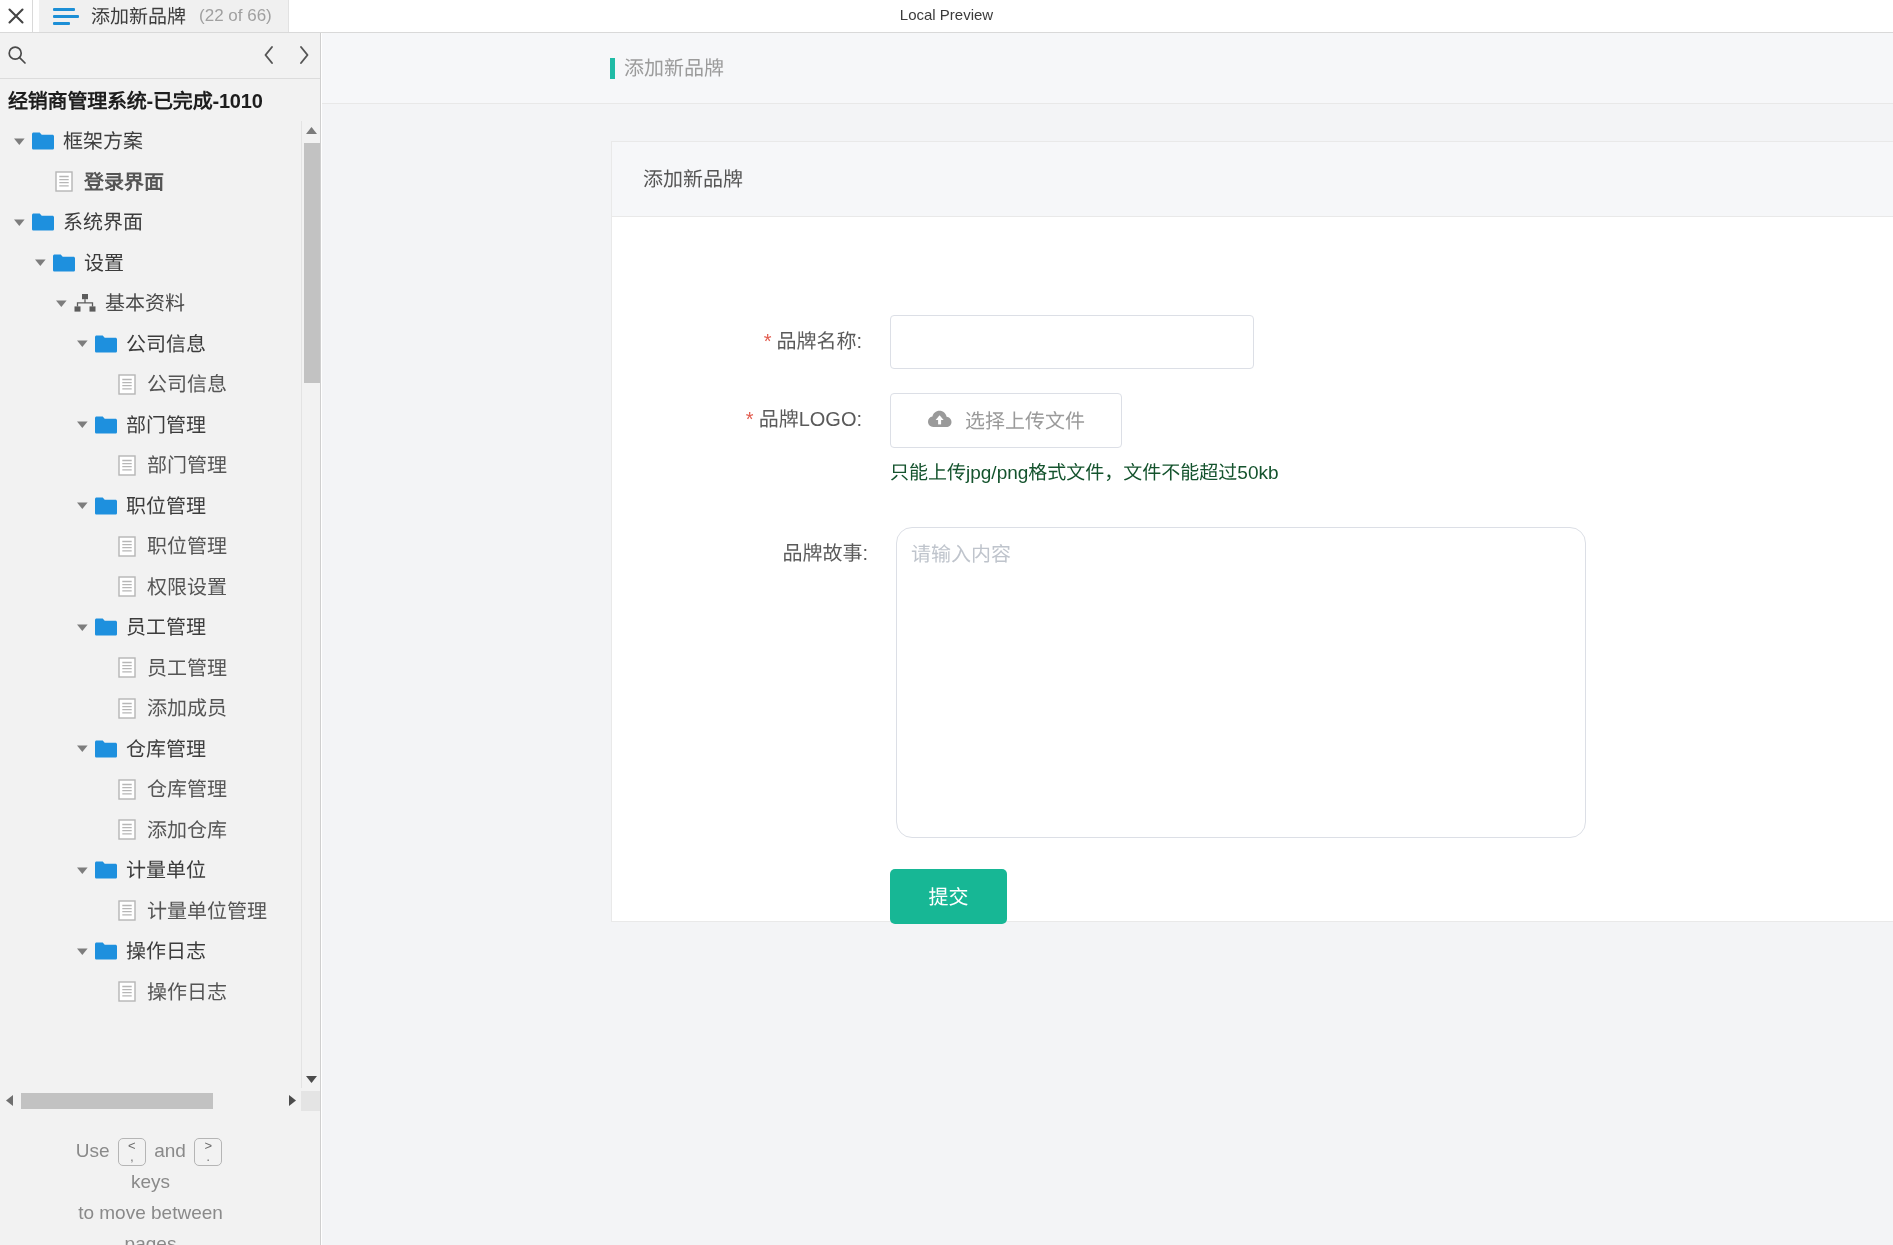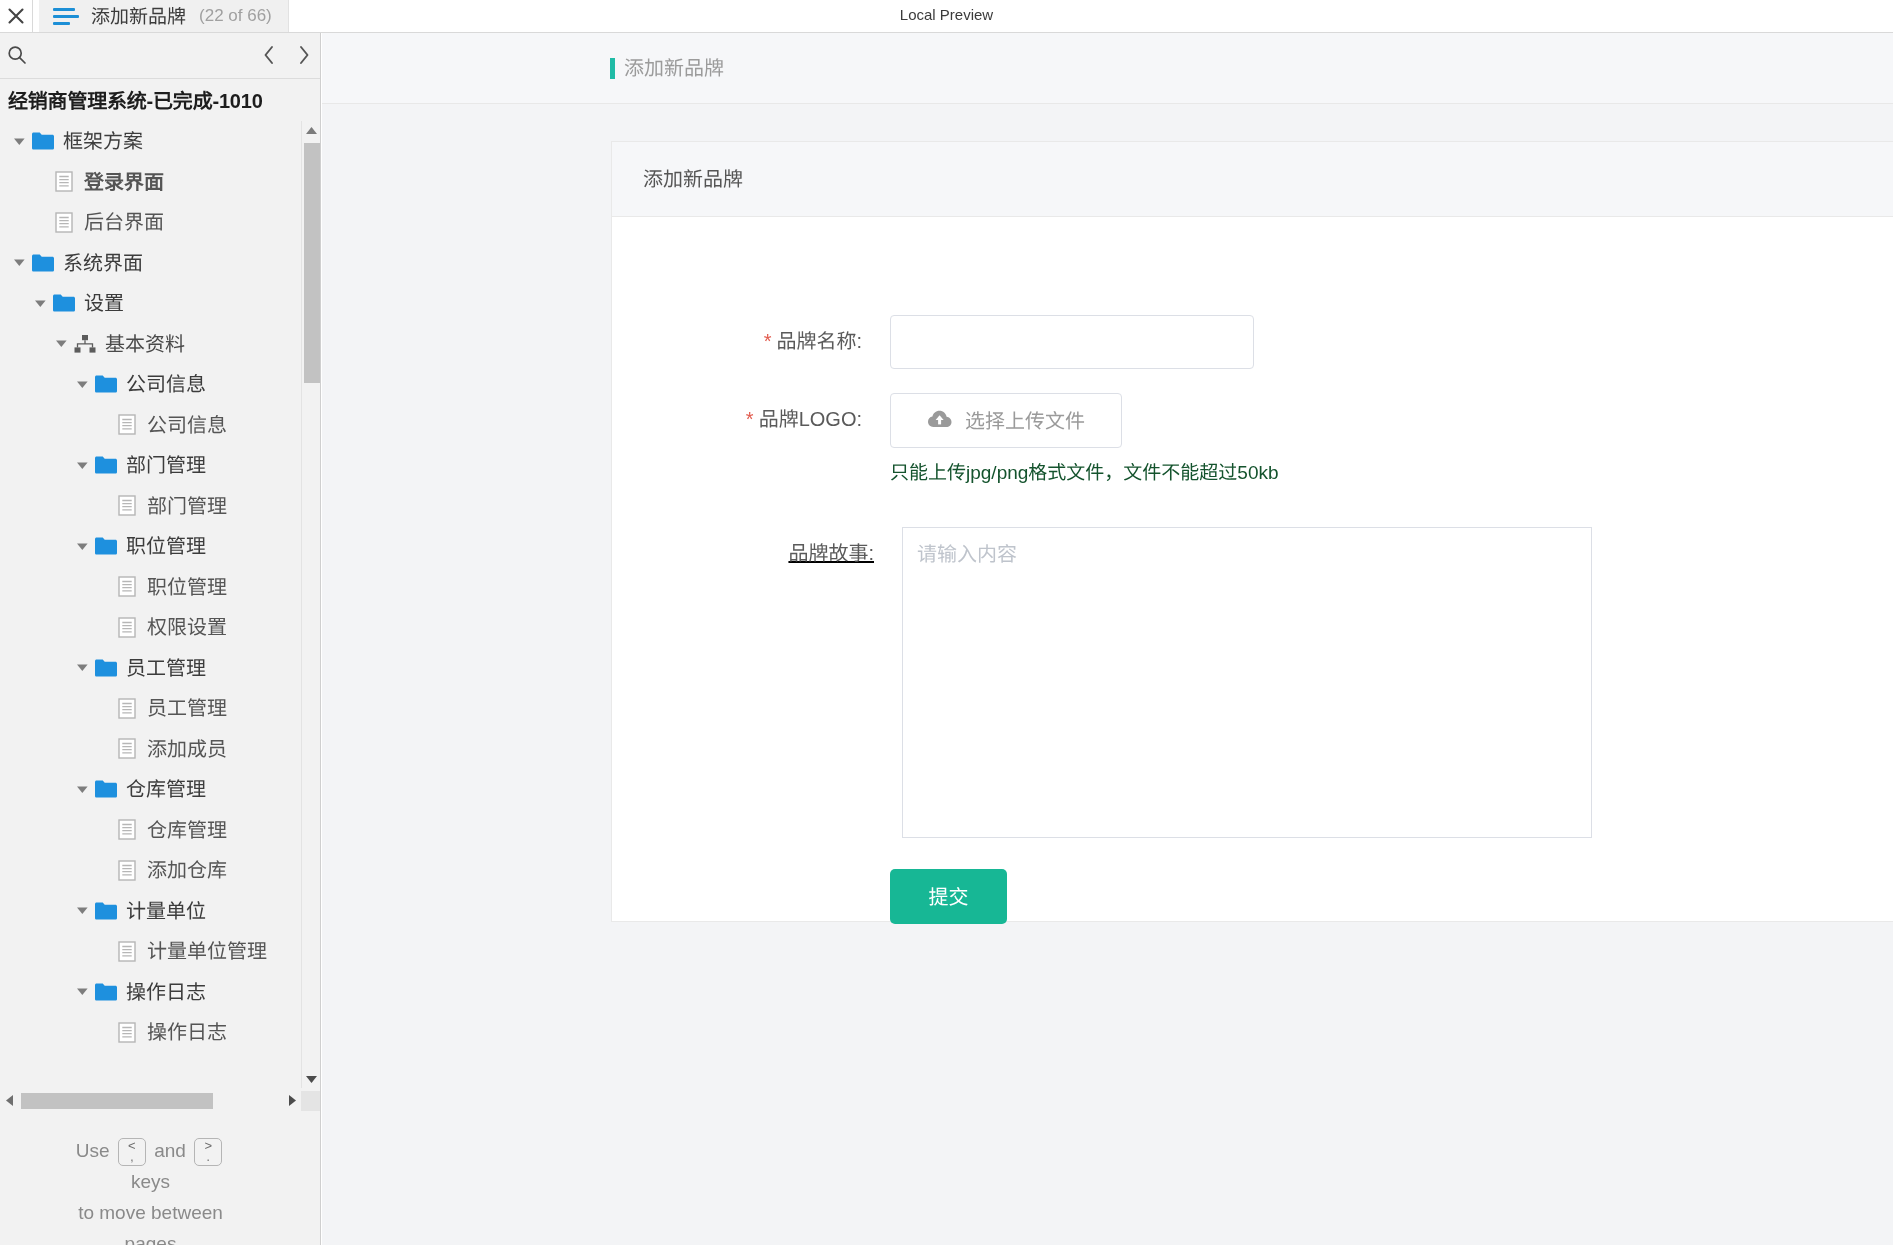--- a/index.html
+++ b/index.html
@@ -403,21 +403,21 @@
     color: #14532d;
     margin-top: 15px;
     white-space: nowrap;
     line-height: 1;
   }
 
   #brand-story-textarea {
     width: 690px;
     height: 311px;
     border: 1px solid #dcdfe6;
-    border-radius: 0;
+    border-radius: 16px;
     background: #ffffff;
     box-sizing: border-box;
     font-size: 20px;
     color: #444;
     padding: 12px 14px;
     outline: none;
     resize: none;
     font-family: "Liberation Sans", sans-serif;
     line-height: 1.4;
   }
@@ -507,30 +507,20 @@
         </div>
         <div class="node page" style="padding-left: 29px; height: 40.5px; font-weight: bold;">
           <span class="twisty empty"></span>
           <span class="node-icon">
             <svg width="18" height="21" viewBox="0 0 18 21">
               <rect x="1" y="1" width="16" height="19" fill="#ffffff" stroke="#b6b6b6" stroke-width="1.4"></rect>
               <path d="M4.3 5.5h9.4M4.3 8.6h9.4M4.3 11.7h9.4M4.3 14.8h9.4" stroke="#b6b6b6" stroke-width="1.3"></path>
             </svg>
           </span>
           <span class="node-label">登录界面</span>
-        </div>
-        <div class="node page" style="padding-left: 29px; height: 40.5px;">
-          <span class="twisty empty"></span>
-          <span class="node-icon">
-            <svg width="18" height="21" viewBox="0 0 18 21">
-              <rect x="1" y="1" width="16" height="19" fill="#ffffff" stroke="#b6b6b6" stroke-width="1.4"></rect>
-              <path d="M4.3 5.5h9.4M4.3 8.6h9.4M4.3 11.7h9.4M4.3 14.8h9.4" stroke="#b6b6b6" stroke-width="1.3"></path>
-            </svg>
-          </span>
-          <span class="node-label">后台界面</span>
         </div>
         <div class="node folder" style="padding-left: 8px; height: 40.5px;">
           <span class="twisty">
             <svg width="13" height="9" viewBox="0 0 13 9">
               <path d="M1 1.6 L11.6 1.6 L6.3 8 Z" fill="#7d7d7d"></path>
             </svg>
           </span>
           <span class="node-icon">
             <svg width="22" height="18" viewBox="0 0 22 18">
               <path d="M0 2.2C0 1.3.7.6 1.6.6h6.1l2 2.1h10.7c.9 0 1.6.7 1.6 1.6V16c0 .9-.7 1.6-1.6 1.6H1.6C.7 17.6 0 16.9 0 16z" fill="#1e90de"></path>
@@ -844,21 +834,21 @@
                 <path d="M12.6 6.3 L16.6 11 L8.6 11 Z" fill="#ffffff"></path>
                 <rect x="11.1" y="10.4" width="3" height="5" fill="#ffffff"></rect>
               </svg>
             </span>
             <span id="upload-label">选择上传文件</span>
           </div>
           <div id="upload-hint">只能上传jpg/png格式文件，文件不能超过50kb</div>
         </div>
       </div>
 
-      <div class="form-row" style="left:12px; top:310px;text-decoration:underline;">
+      <div class="form-row" style="left:6px; top:310px;">
         <div class="form-label">
           <span>品牌故事:</span>
         </div>
         <div class="form-control">
           <textarea id="brand-story-textarea" placeholder="请输入内容" style=""></textarea>
         </div>
       </div>
 
       <div class="form-row" style="left:0; top:652px;">
         <div class="form-label">&nbsp;</div>

